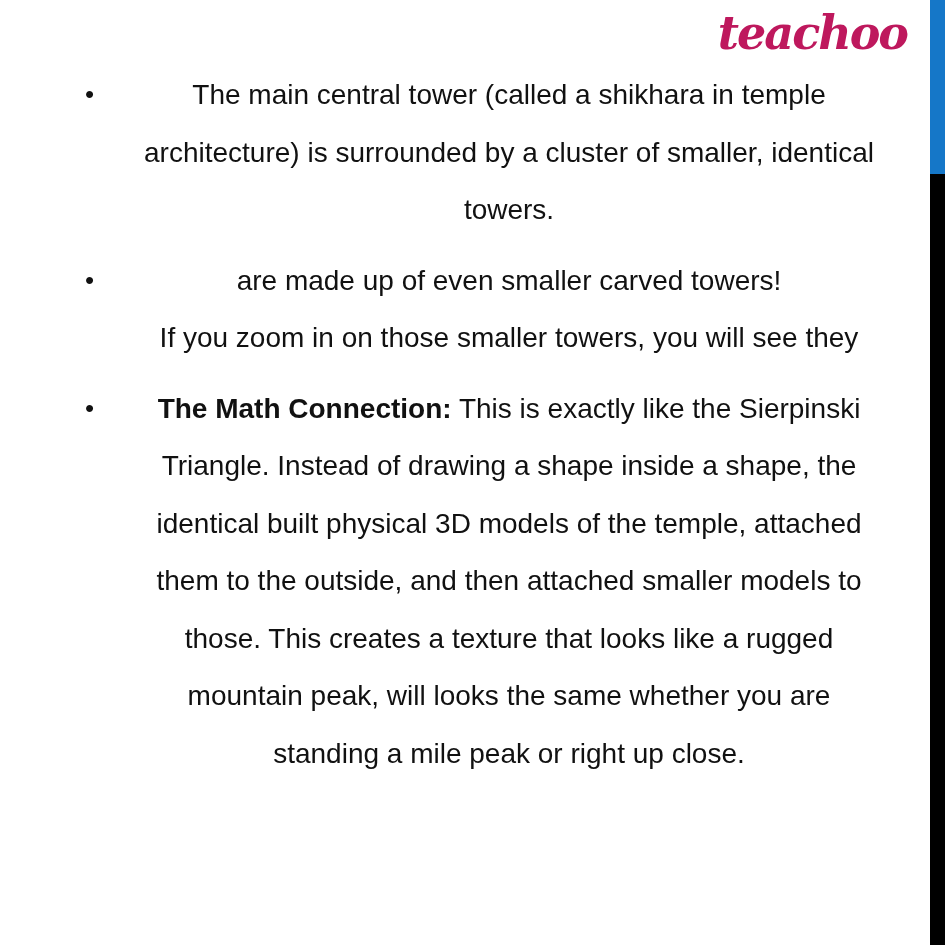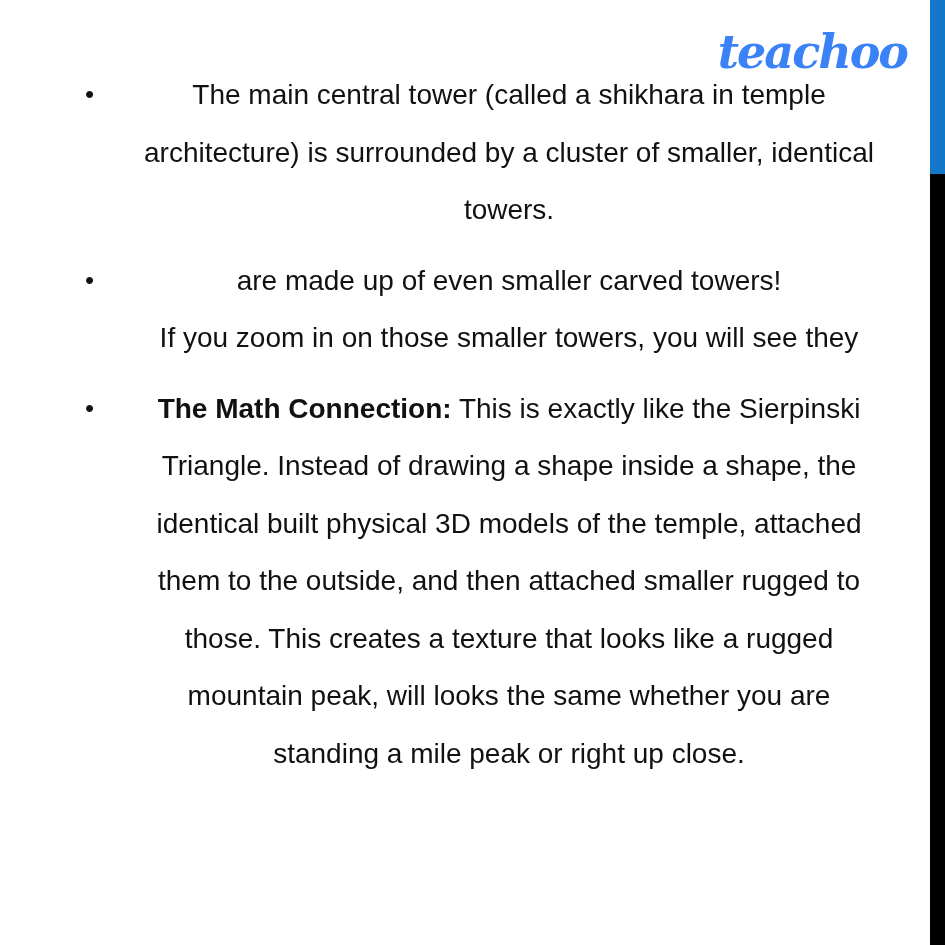--- a/index.html
+++ b/index.html
@@ -56,21 +56,21 @@
   .bold-lead { font-weight: 700; margin-top: 40px; }
 </style>
 </head>
 <body>
 
 <div class="slide">
 
   <div class="edge-bar blue" style="background: rgb(21, 119, 200);"></div>
   <div class="edge-bar black" style="background: rgb(0, 0, 0);"></div>
 
-  <div class="logo" style="color: #3b82f6; margin-top: 19px;">teachoo</div>
+  <div class="logo" style="color: #be185d;">teachoo</div>
 
   <div class="content" style="color: rgb(17, 17, 17);">
 
     <div class="bullet-item">
       <div class="bullet-marker">•</div>
       <div class="bullet-lines">
         <div class="line">The main central tower (called a shikhara in temple</div>
         <div class="line">architecture) is surrounded by a cluster of smaller, identical</div>
         <div class="line">towers.</div>
       </div>
@@ -85,21 +85,21 @@
     </div>
 
     <div class="bullet-item">
       <div class="bullet-marker">•</div>
       <div class="bullet-lines">
         <div class="line">
           <span class="bold-lead">The Math Connection:</span><span> This is exactly like the Sierpinski</span>
         </div>
         <div class="line">Triangle. Instead of drawing a shape inside a shape, the</div>
         <div class="line">identical built physical 3D models of the temple, attached</div>
-        <div class="line">them to the outside, and then attached smaller rugged to</div>
+        <div class="line">them to the outside, and then attached smaller models to</div>
         <div class="line">those. This creates a texture that looks like a rugged</div>
         <div class="line">mountain peak, will looks the same whether you are</div>
         <div class="line">standing a mile peak or right up close.</div>
       </div>
     </div>
 
   </div>
 </div>
 
 </body></html>

